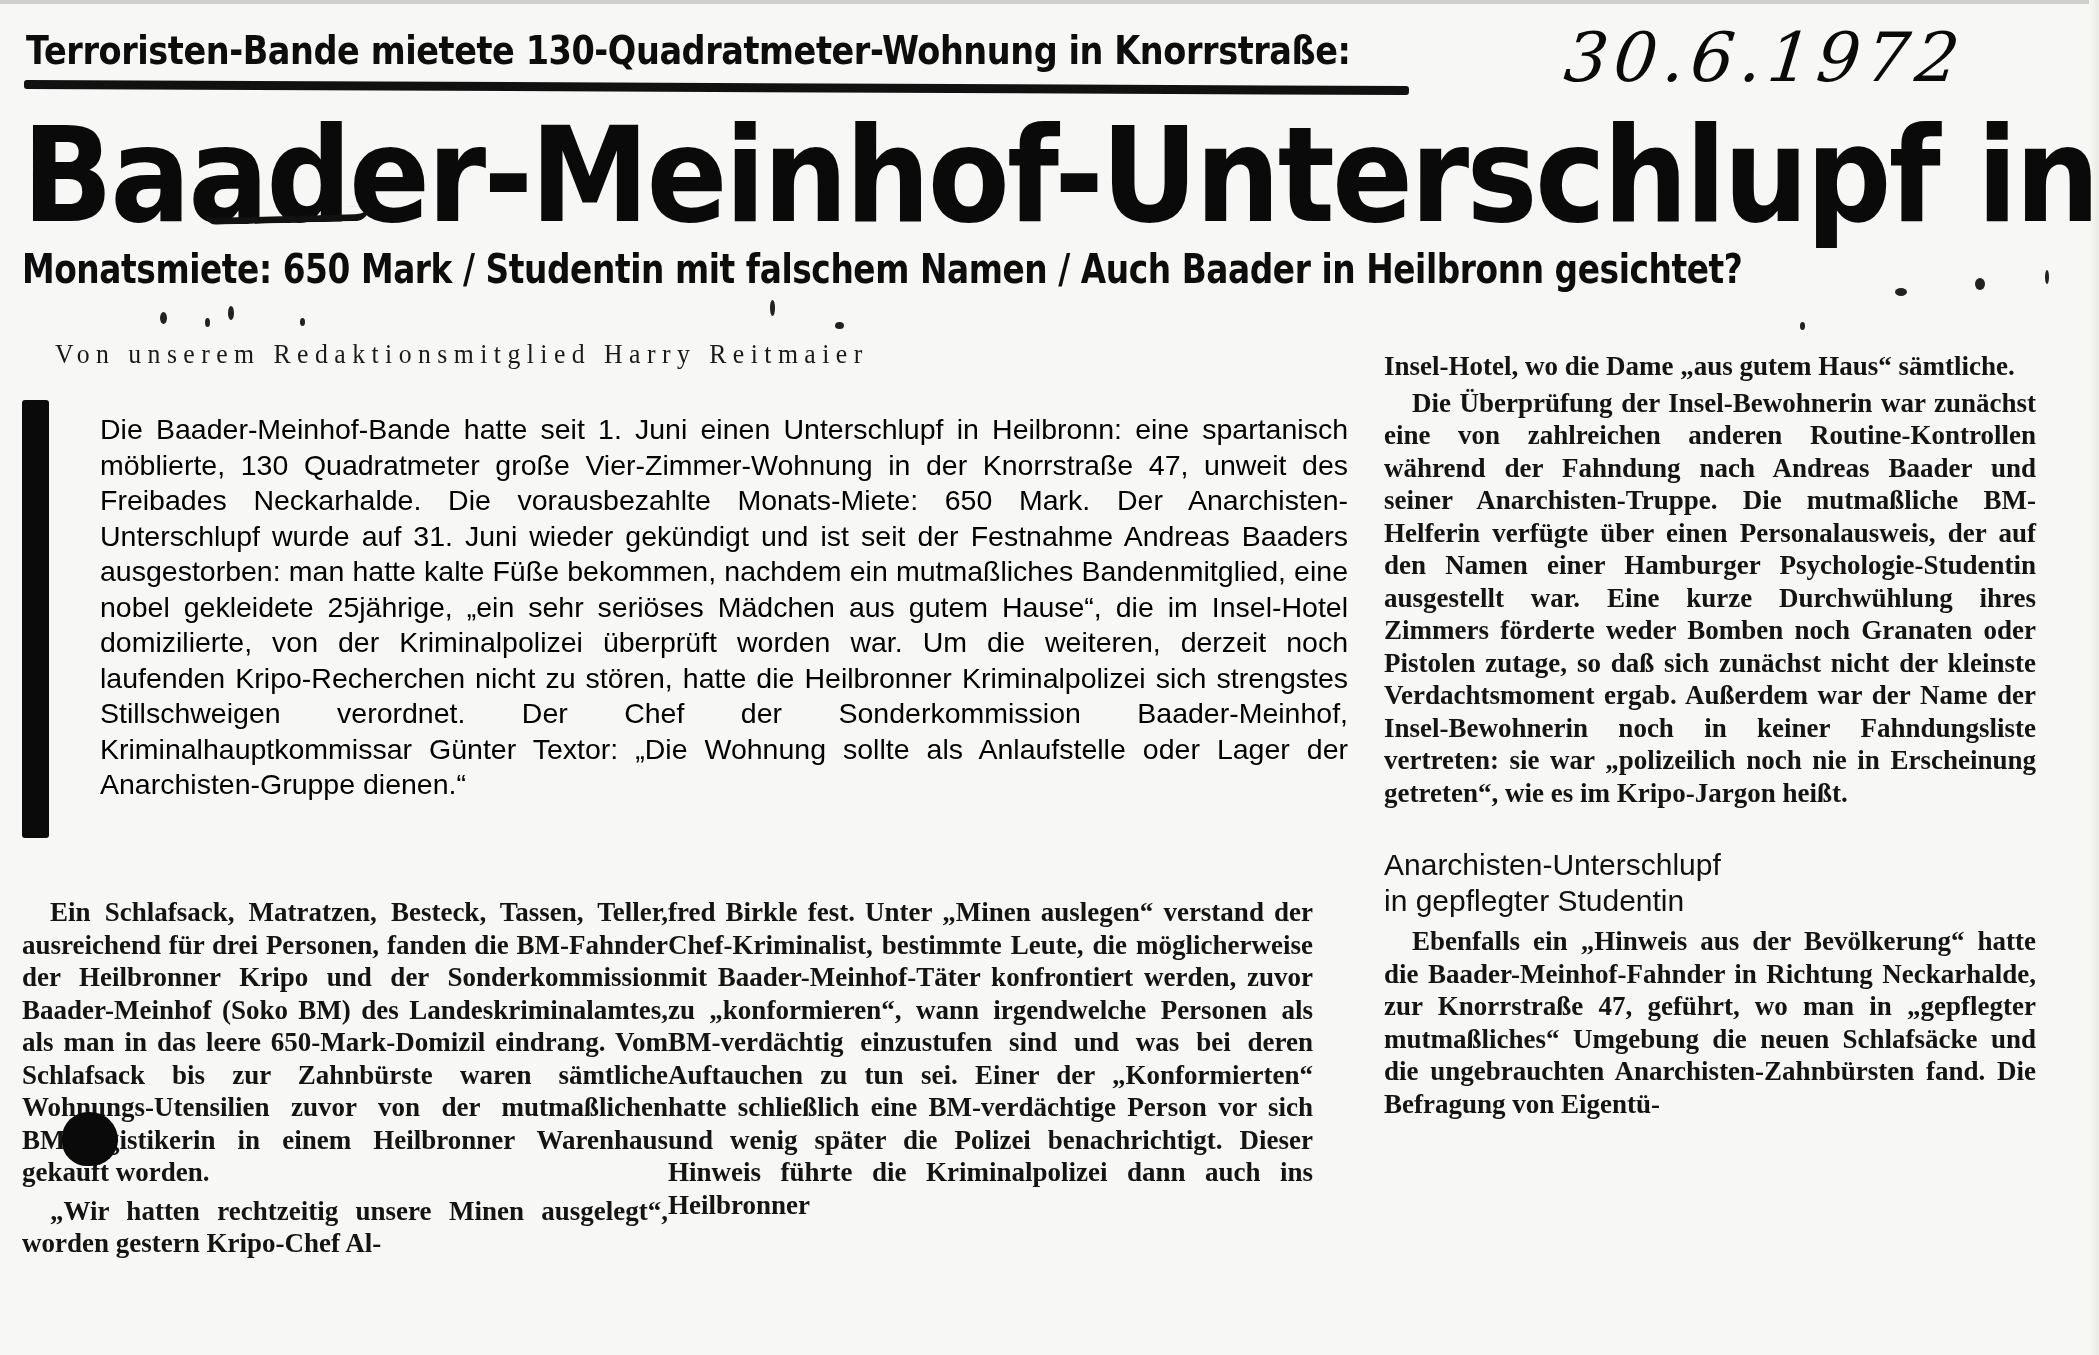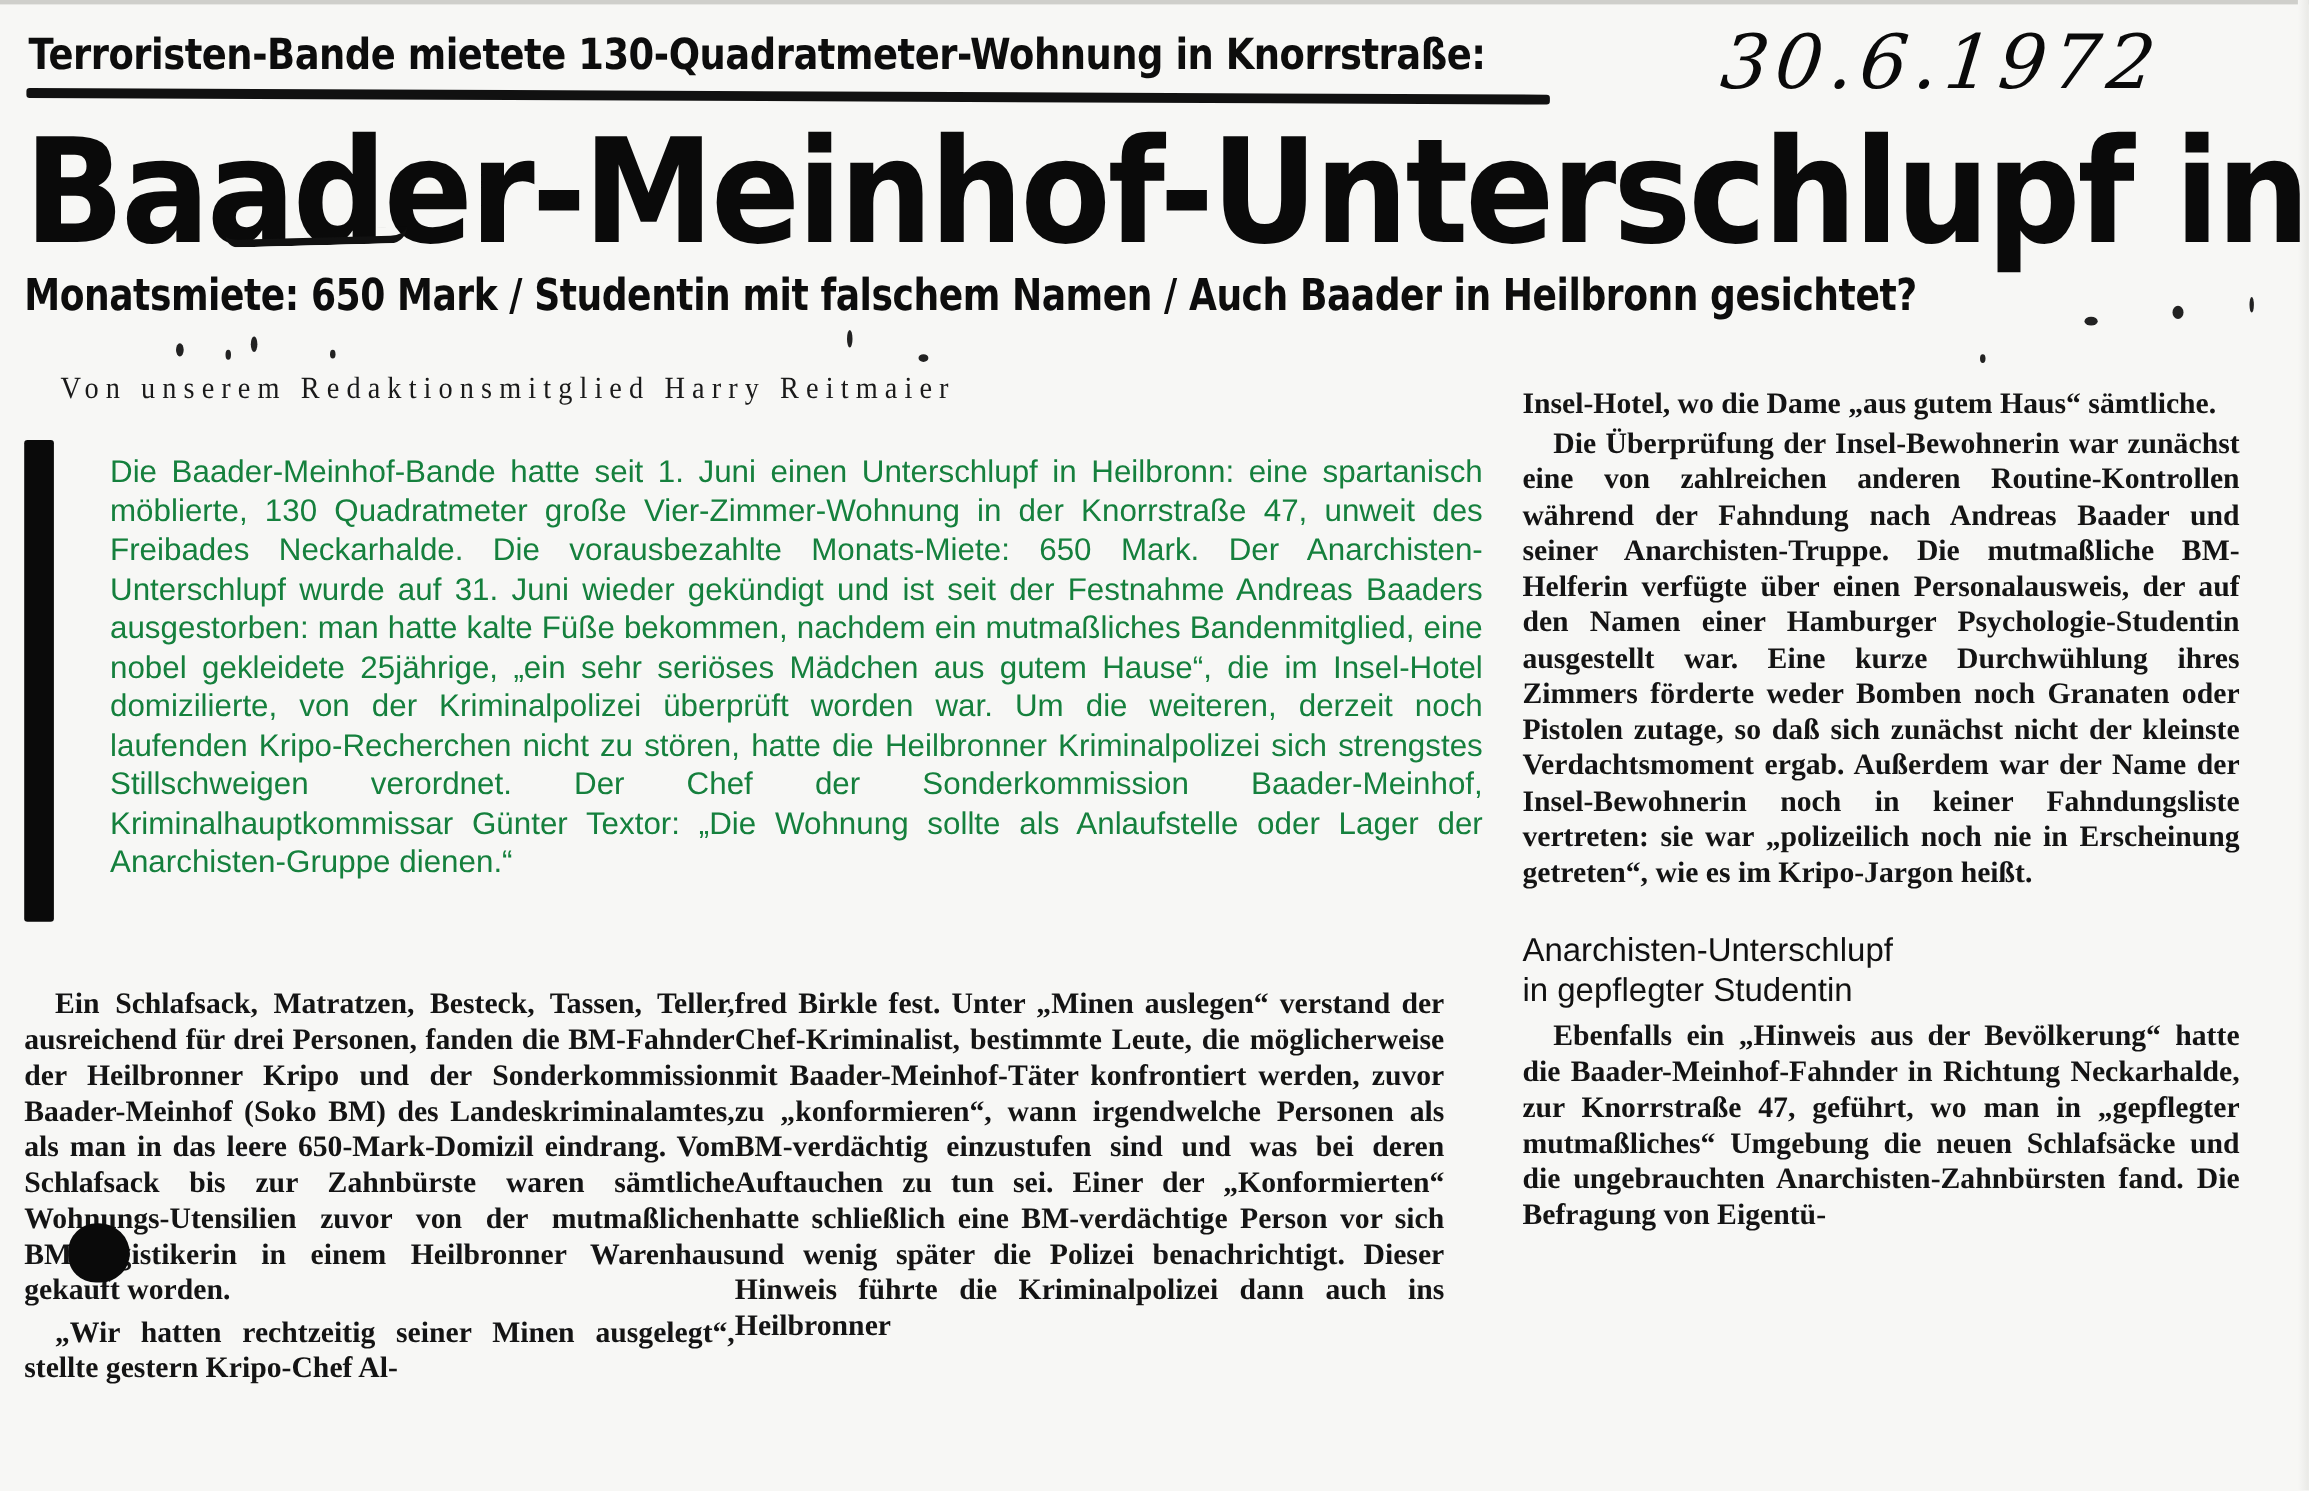--- a/index.html
+++ b/index.html
@@ -37,21 +37,21 @@
     color:#0d0d0d; letter-spacing:-0.5px;
   }
   .byline {
     left:55px; top:338px; font-family:"Liberation Serif", serif; font-size:28px;
     letter-spacing:7px; white-space:nowrap; color:#1a1a1a; transform:scaleX(0.92);
     transform-origin:left top;
   }
   .lead-bar { left:22px; top:400px; width:27px; height:438px; background:#0a0a0a; border-radius:3px; }
   .lead {
     left:100px; top:412px; width:1248px; font-family:"Liberation Sans", sans-serif;
-    font-size:28.5px; line-height:35.5px; text-align:justify; color:#15803d;
+    font-size:28.5px; line-height:35.5px; text-align:justify; color:#000000;
   }
   .lead p { margin:0; }
   .col {
     font-family:"Liberation Serif", serif; font-weight:bold; font-size:27px;
     line-height:32.5px; text-align:justify; color:#141414; hyphens:manual;
   }
   .col p { margin:0; text-indent:0; }
   .col p.ind { text-indent:28px; }
   .col-left { left:22px; top:896px; width:646px; }
   .col-mid { left:668px; top:896px; width:645px; }
@@ -96,21 +96,21 @@
 
 <div class="abs byline">Von unserem Redaktionsmitglied Harry Reitmaier</div>
 
 <div class="abs lead-bar"></div>
 <div class="abs lead">
   <p>Die Baader-Meinhof-Bande hatte seit 1. Juni einen Unterschlupf in Heilbronn: eine spartanisch möblierte, 130 Quadratmeter große Vier-Zimmer-Wohnung in der Knorrstraße 47, unweit des Freibades Neckarhalde. Die vorausbezahlte Monats-Miete: 650 Mark. Der Anarchisten-Unterschlupf wurde auf 31. Juni wieder gekündigt und ist seit der Festnahme Andreas Baaders ausgestorben: man hatte kalte Füße bekommen, nachdem ein mutmaßliches Bandenmitglied, eine nobel gekleidete 25jährige, „ein sehr seriöses Mädchen aus gutem Hause“, die im Insel-Hotel domizilierte, von der Kriminalpolizei überprüft worden war. Um die weiteren, derzeit noch laufenden Kripo-Recherchen nicht zu stören, hatte die Heilbronner Kriminalpolizei sich strengstes Stillschweigen verordnet. Der Chef der Sonderkommission Baader-Meinhof, Kriminalhauptkommissar Günter Textor: „Die Wohnung sollte als Anlaufstelle oder Lager der Anarchisten-Gruppe dienen.“</p>
 </div>
 
 <div class="abs col col-left">
   <p class="ind">Ein Schlafsack, Matratzen, Besteck, Tassen, Teller, ausreichend für drei Personen, fanden die BM-Fahnder der Heilbronner Kripo und der Sonderkommission Baader-Meinhof (Soko BM) des Landeskriminalamtes, als man in das leere 650-Mark-Domizil eindrang. Vom Schlafsack bis zur Zahnbürste waren sämtliche Wohnungs-Utensilien zuvor von der mutmaßlichen BM-Logistikerin in einem Heilbronner Warenhaus gekauft worden.</p>
-  <p class="ind" style="margin-top:6px">„Wir hatten rechtzeitig seiner Minen ausgelegt“, stellte gestern Kripo-Chef Al-</p>
+  <p class="ind" style="margin-top:6px">„Wir hatten rechtzeitig unsere Minen ausgelegt“, worden gestern Kripo-Chef Al-</p>
 </div>
 <div class="abs blob"></div>
 
 <div class="abs col col-mid">
   <p>fred Birkle fest. Unter „Minen auslegen“ verstand der Chef-Kriminalist, bestimmte Leute, die möglicherweise mit Baader-Meinhof-Täter konfrontiert werden, zuvor zu „konformieren“, wann irgendwelche Personen als BM-verdächtig einzustufen sind und was bei deren Auftauchen zu tun sei. Einer der „Konformierten“ hatte schließlich eine BM-verdächtige Person vor sich und wenig später die Polizei benachrichtigt. Dieser Hinweis führte die Kriminalpolizei dann auch ins Heilbronner</p>
 </div>
 
 <div class="abs col col-right">
   <p>Insel-Hotel, wo die Dame „aus gutem Haus“ sämtliche.</p>
   <p class="ind" style="margin-top:4px">Die Überprüfung der Insel-Bewohnerin war zunächst eine von zahlreichen anderen Routine-Kontrollen während der Fahndung nach Andreas Baader und seiner Anarchisten-Truppe. Die mutmaßliche BM-Helferin verfügte über einen Personalausweis, der auf den Namen einer Hamburger Psychologie-Studentin ausgestellt war. Eine kurze Durchwühlung ihres Zimmers förderte weder Bomben noch Granaten oder Pistolen zutage, so daß sich zunächst nicht der kleinste Verdachtsmoment ergab. Außerdem war der Name der Insel-Bewohnerin noch in keiner Fahndungsliste vertreten: sie war „polizeilich noch nie in Erscheinung getreten“, wie es im Kripo-Jargon heißt.</p>

